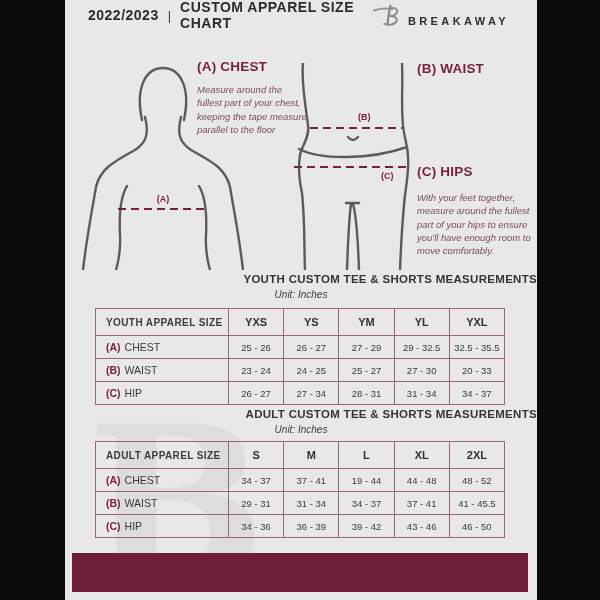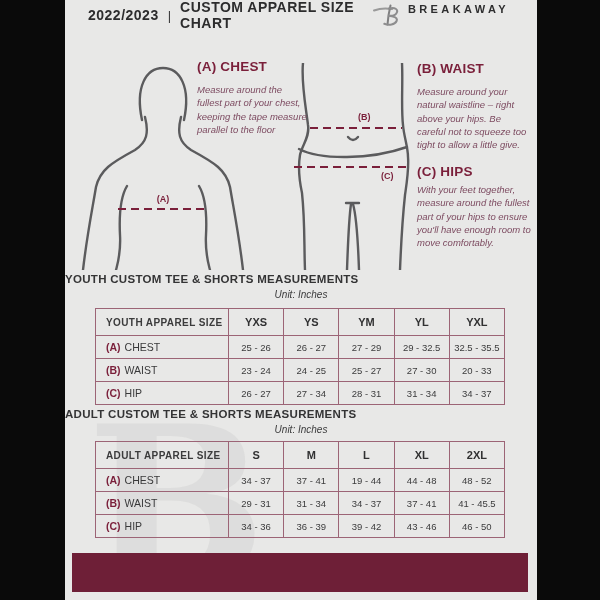--- a/index.html
+++ b/index.html
@@ -11,42 +11,42 @@
   }
   .page{
     position:absolute;left:65px;top:0;width:472px;height:600px;
     background:var(--page-bg,#e8e8e7);overflow:hidden;
   }
   
   .header{position:absolute;top:3px;left:23px;right:28px;height:24px;display:flex;align-items:center;}
   .title-wrap{display:flex;align-items:center;gap:9px;color:#2c2c2d;}
   .title-part{font-weight:700;font-size:14px;letter-spacing:.5px;}
   .sep{font-size:13px;font-weight:400;color:#3a3a3b;}
-  .brand-wrap{margin-left:auto;display:flex;align-items:flex-start;gap:9px;}
+  .brand-wrap{margin-left:auto;display:flex;align-items:flex-end;gap:9px;}
   .brand{font-weight:700;font-size:11px;letter-spacing:3.4px;color:#2e2e2f;}
   .logo svg{display:block;}
   
   .diagram{position:absolute;top:55px;left:0;width:472px;height:215px;}
   .fig{position:absolute;}
   .fig path{fill:none;stroke:var(--figure-stroke,#5b5b5d);stroke-width:2.4;stroke-linecap:round;}
   .fig line{stroke:var(--accent,#7a1f3a);stroke-width:2.2;stroke-dasharray:8 5;}
   .marker{position:absolute;font-size:9px;font-weight:700;color:var(--accent,#7a1f3a);}
   .m-head{position:absolute;font-size:13.5px;font-weight:700;letter-spacing:.2px;color:var(--accent,#7a1f3a);}
   .m-text{position:absolute;font-style:italic;font-size:9.5px;line-height:1.4;color:var(--plum-text,#7d4b61);}
   #chest-head{left:132px;top:4px;}
   #chest-text{left:132px;top:28px;width:112px;}
   #waist-head{left:352px;top:6px;}
   #waist-text{left:352px;top:30px;width:114px;}
   #hips-head{left:352px;top:109px;}
-  #hips-text{left:352px;top:128px;width:118px;}
+  #hips-text{left:352px;top:136px;width:118px;}
   #marker-a{left:53px;top:139px;width:90px;text-align:center;}
   #marker-b{left:293px;top:57px;}
   #marker-c{left:316px;top:116px;}
   
-  .tbl-title{position:absolute;left:0;width:472px;text-align:left;font-weight:700;font-size:11.5px;letter-spacing:.3px;color:#343435;}
+  .tbl-title{position:absolute;left:0;width:472px;text-align:right;font-weight:700;font-size:11.5px;letter-spacing:.3px;color:#343435;}
   .tbl-unit{position:absolute;left:0;width:472px;text-align:center;font-style:italic;font-size:10px;color:#3b3b3c;}
   #youth-title{top:273px;} #youth-unit{top:289px;}
   #adult-title{top:408px;} #adult-unit{top:424px;}
   table{position:absolute;left:30px;width:410px;border-collapse:collapse;table-layout:fixed;}
   #youth-table{top:308px;} #adult-table{top:441px;}
   th,td{border:1px solid var(--table-border,#9c6476);overflow:hidden;white-space:nowrap;}
   th{height:24px;font-size:11px;font-weight:700;color:#313132;text-align:center;}
   th.lab{font-weight:700;font-size:10px;text-align:left;padding-left:10px;letter-spacing:.4px;color:#3b3b3c;}
   td{height:20px;font-size:9.5px;text-align:center;color:#3b3b3c;}
   td.lab{text-align:left;padding-left:10px;font-size:10.5px;color:#39393a;}
@@ -102,21 +102,20 @@
       <line x1="14" y1="104" x2="129" y2="104"></line>
     </svg>
 
     <span class="marker" id="marker-a">(A)</span>
     <span class="marker" id="marker-b">(B)</span>
     <span class="marker" id="marker-c">(C)</span>
 
     <div class="m-head" id="chest-head">(A) CHEST</div>
     <div class="m-text" id="chest-text">Measure around the fullest part of your chest, keeping the tape measure parallel to the floor</div>
     <div class="m-head" id="waist-head">(B) WAIST</div>
-    <div class="m-text" id="waist-text">Measure around your natural waistline – right above your hips. Be careful not to squeeze too tight to allow a little give.</div>
     <div class="m-head" id="hips-head">(C) HIPS</div>
     <div class="m-text" id="hips-text">With your feet together, measure around the fullest part of your hips to ensure you'll have enough room to move comfortably.</div>
   </div>
 
   <div class="watermark">B</div>
 
   <div class="tbl-title" id="youth-title">YOUTH CUSTOM TEE &amp; SHORTS MEASUREMENTS</div>
   <div class="tbl-unit" id="youth-unit">Unit: Inches</div>
   <table id="youth-table">
     <colgroup>

